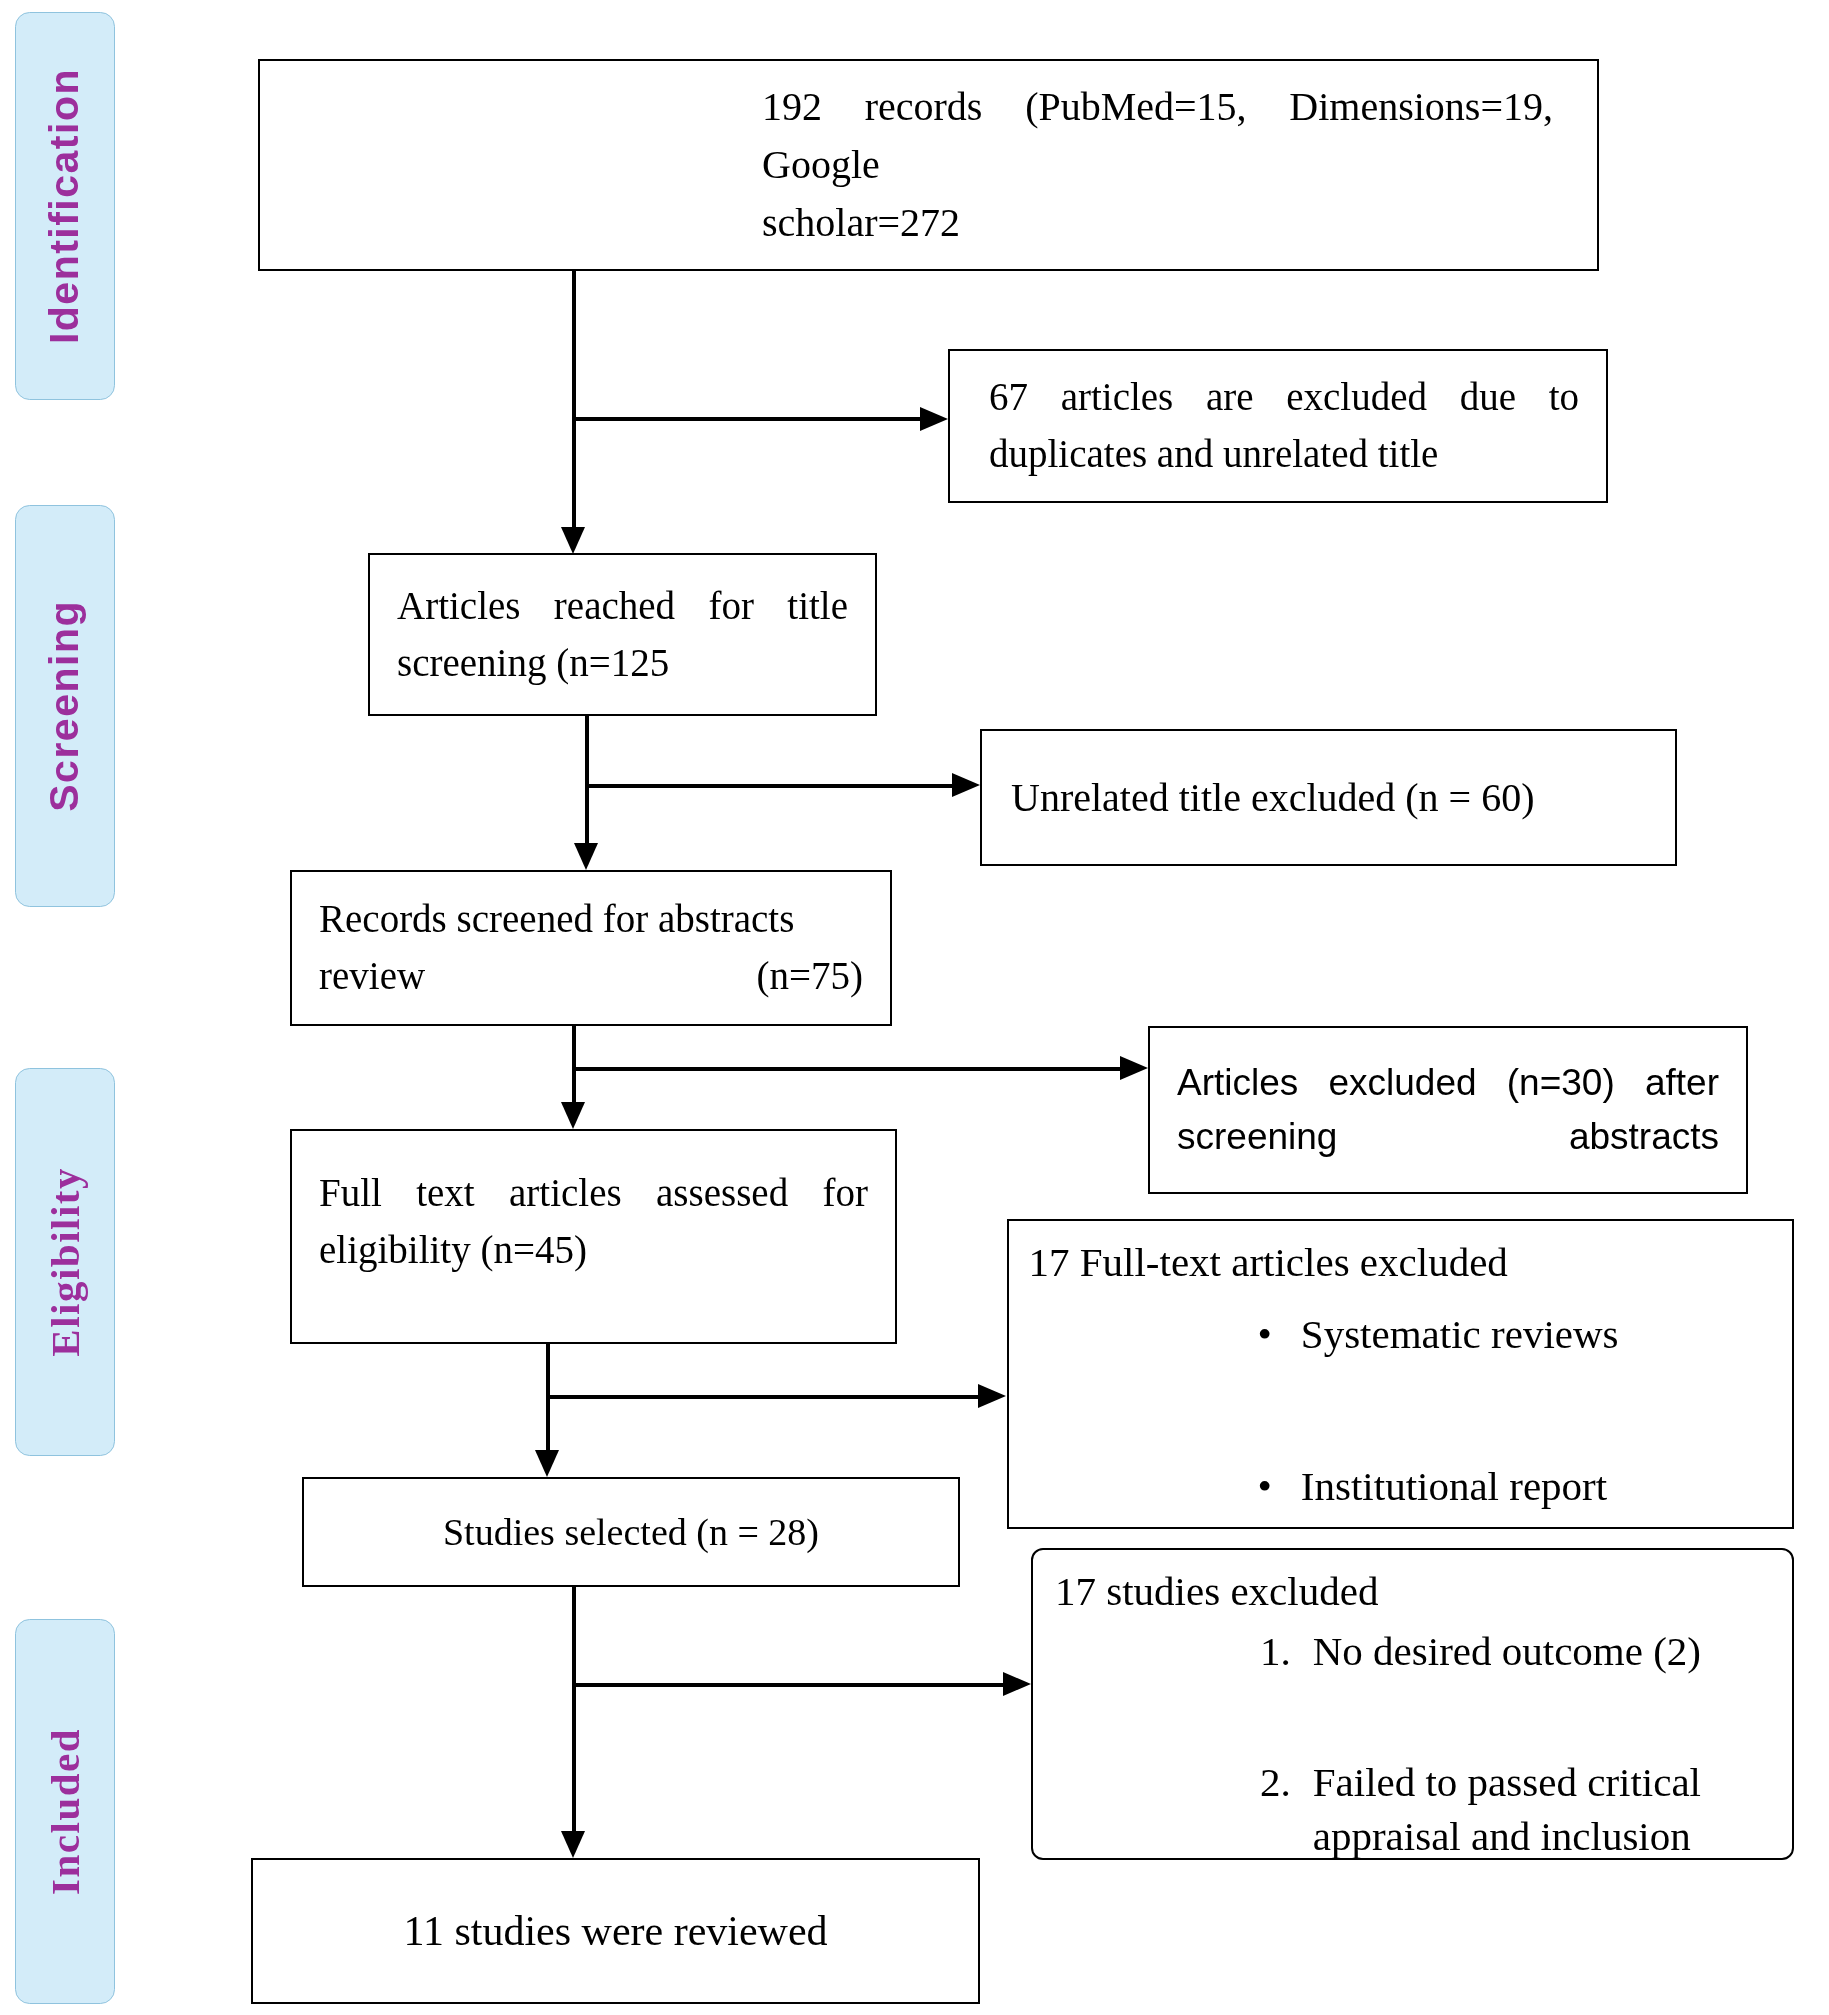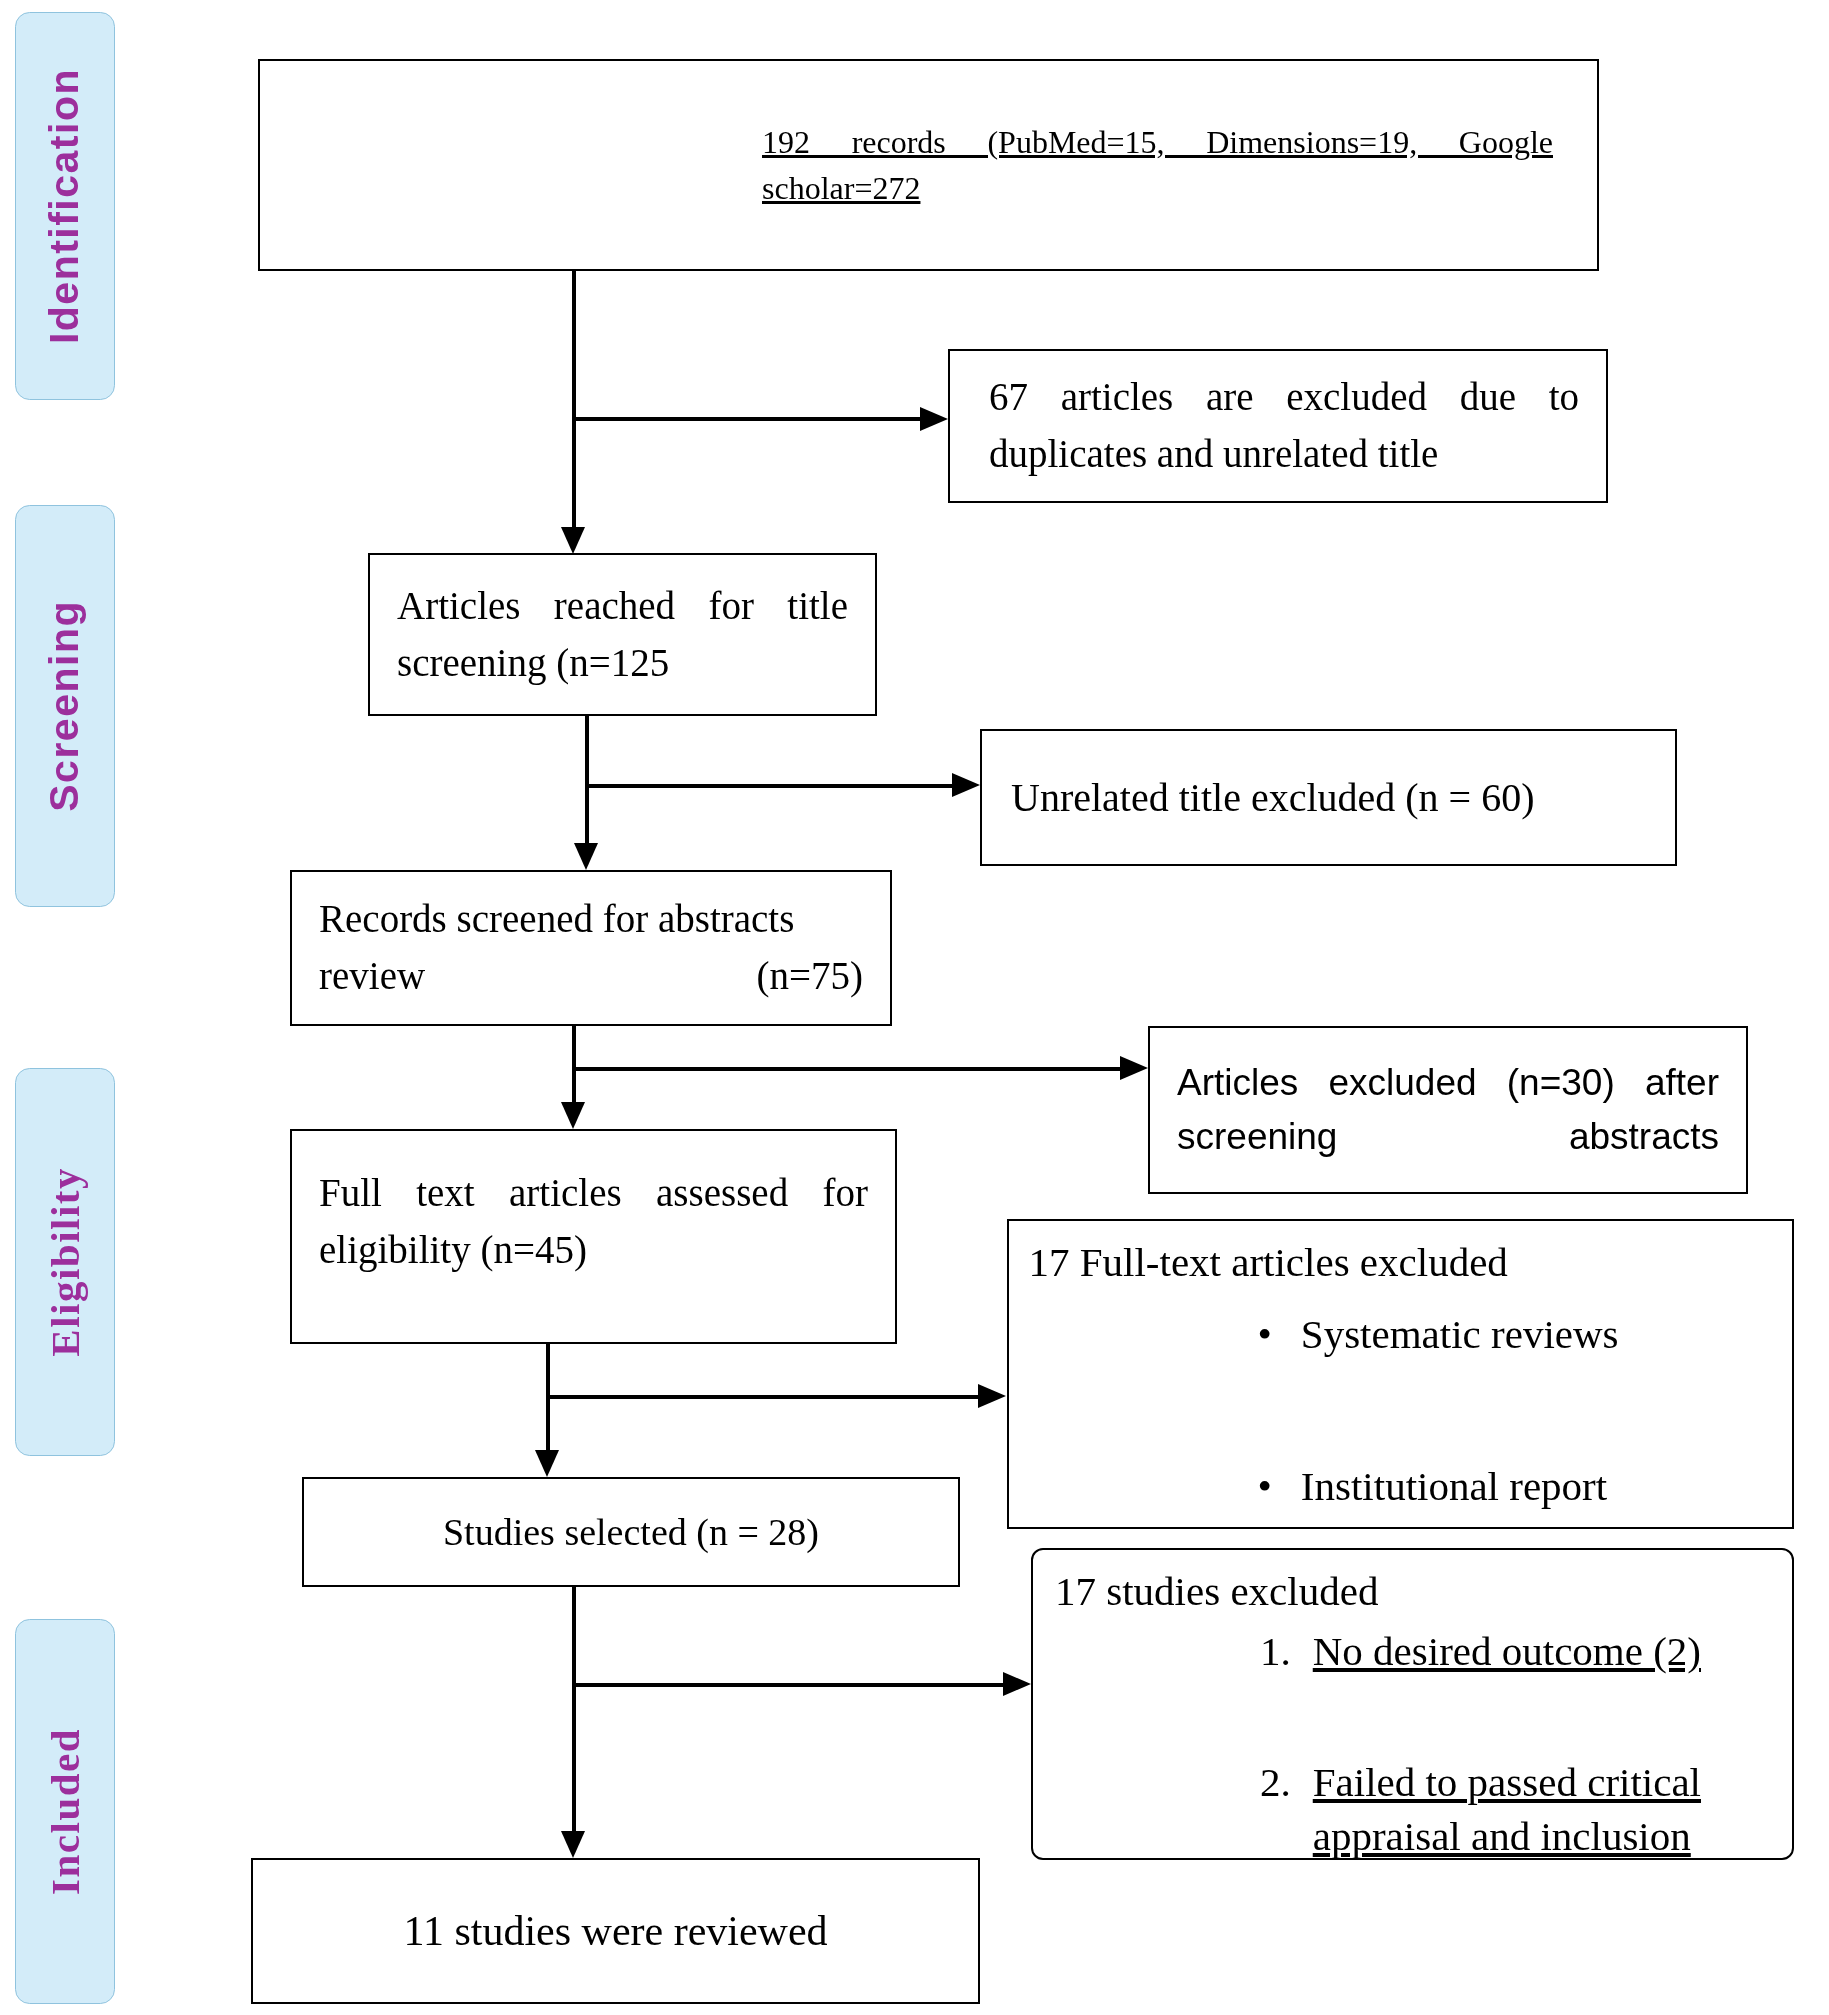--- a/index.html
+++ b/index.html
@@ -31,42 +31,42 @@
   .hline { height:4.4px; }
   .arrow-down { position:absolute; width:0; height:0;
     border-left:12.7px solid transparent; border-right:12.7px solid transparent;
     border-top:27px solid #000; }
   .arrow-right { position:absolute; width:0; height:0;
     border-top:12.7px solid transparent; border-bottom:12.7px solid transparent;
     border-left:28px solid #000; }
 
   .bullet-row { display:flex; gap:29px; margin-left:229px; font-size:41px; line-height:1.3; }
   .num-row { display:flex; gap:22px; margin-left:205px; font-size:41px; line-height:1.3; }
-  .num-text { width:478px;text-decoration:underline; }
+  .num-text { width:478px; }
 </style>
 </head>
 <body>
 
 <div class="canvas">
 
   <div class="stage" style="left:14.6px;top:12.2px;width:100px;height:388px;">
     <span class="stage-label sans">Identification</span>
   </div>
   <div class="stage" style="left:14.6px;top:505px;width:100px;height:402px;">
     <span class="stage-label sans">Screening</span>
   </div>
   <div class="stage" style="left:14.6px;top:1068px;width:100px;height:388px;">
     <span class="stage-label serif">Eligibility</span>
   </div>
   <div class="stage" style="left:14.6px;top:1619px;width:100px;height:385px;">
     <span class="stage-label serif">Included</span>
   </div>
 
   <div class="fbox" style="left:258px;top:59px;width:1341px;height:212px;display:flex;align-items:center;">
-    <div class="txt" style="margin-left:502px;margin-right:44px;flex:1;font-size:32px;text-decoration:underline;">
+    <div class="txt" style="margin-left:502px;margin-right:44px;flex:1;font-size:40px;">
       <div class="justify">192 records (PubMed=15, Dimensions=19, Google</div>
       <div>scholar=272</div>
     </div>
   </div>
 
   <div class="fbox" style="left:948px;top:349px;width:660px;height:154px;display:flex;align-items:center;padding-left:12px;">
     <div class="txt" style="padding:0 27px;flex:1;">
       <div class="justify">67 articles are excluded due to</div>
       <div>duplicates and unrelated title</div>
     </div>

